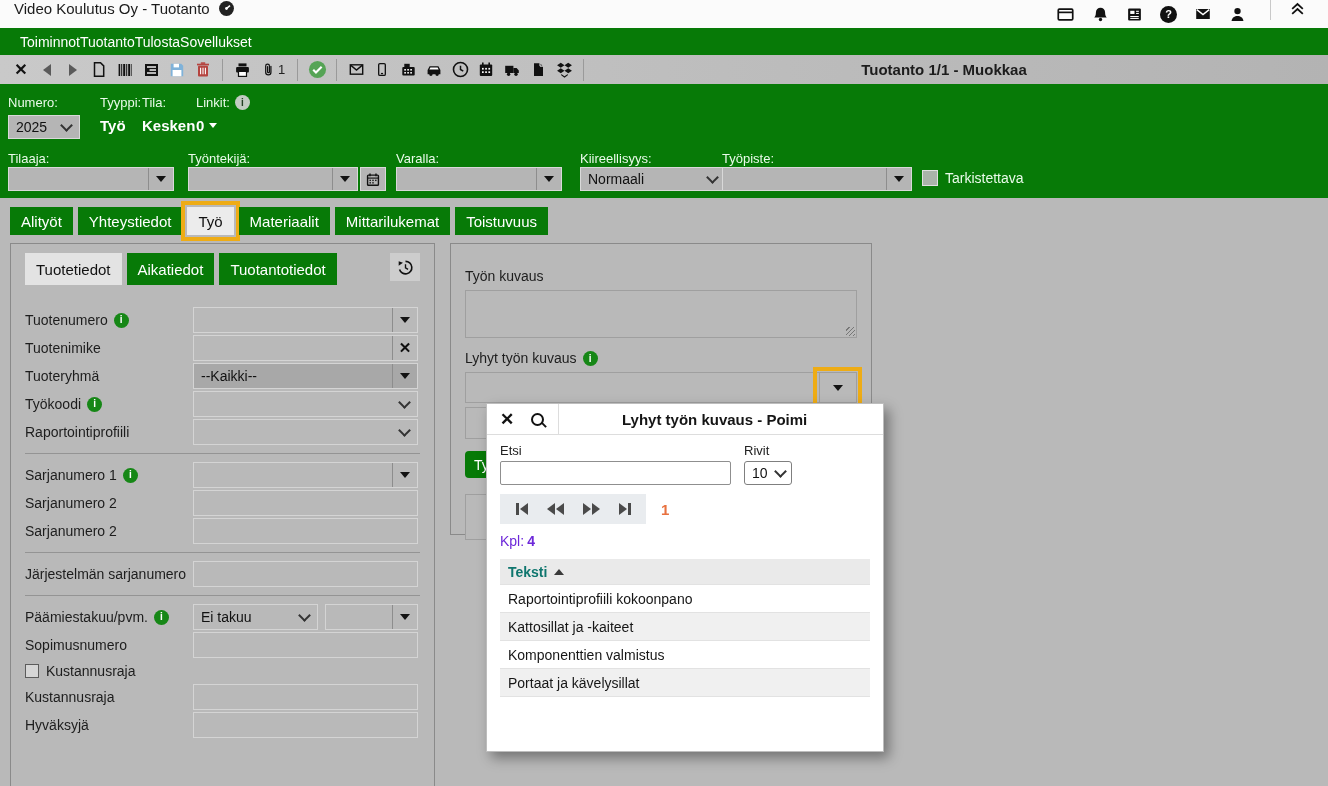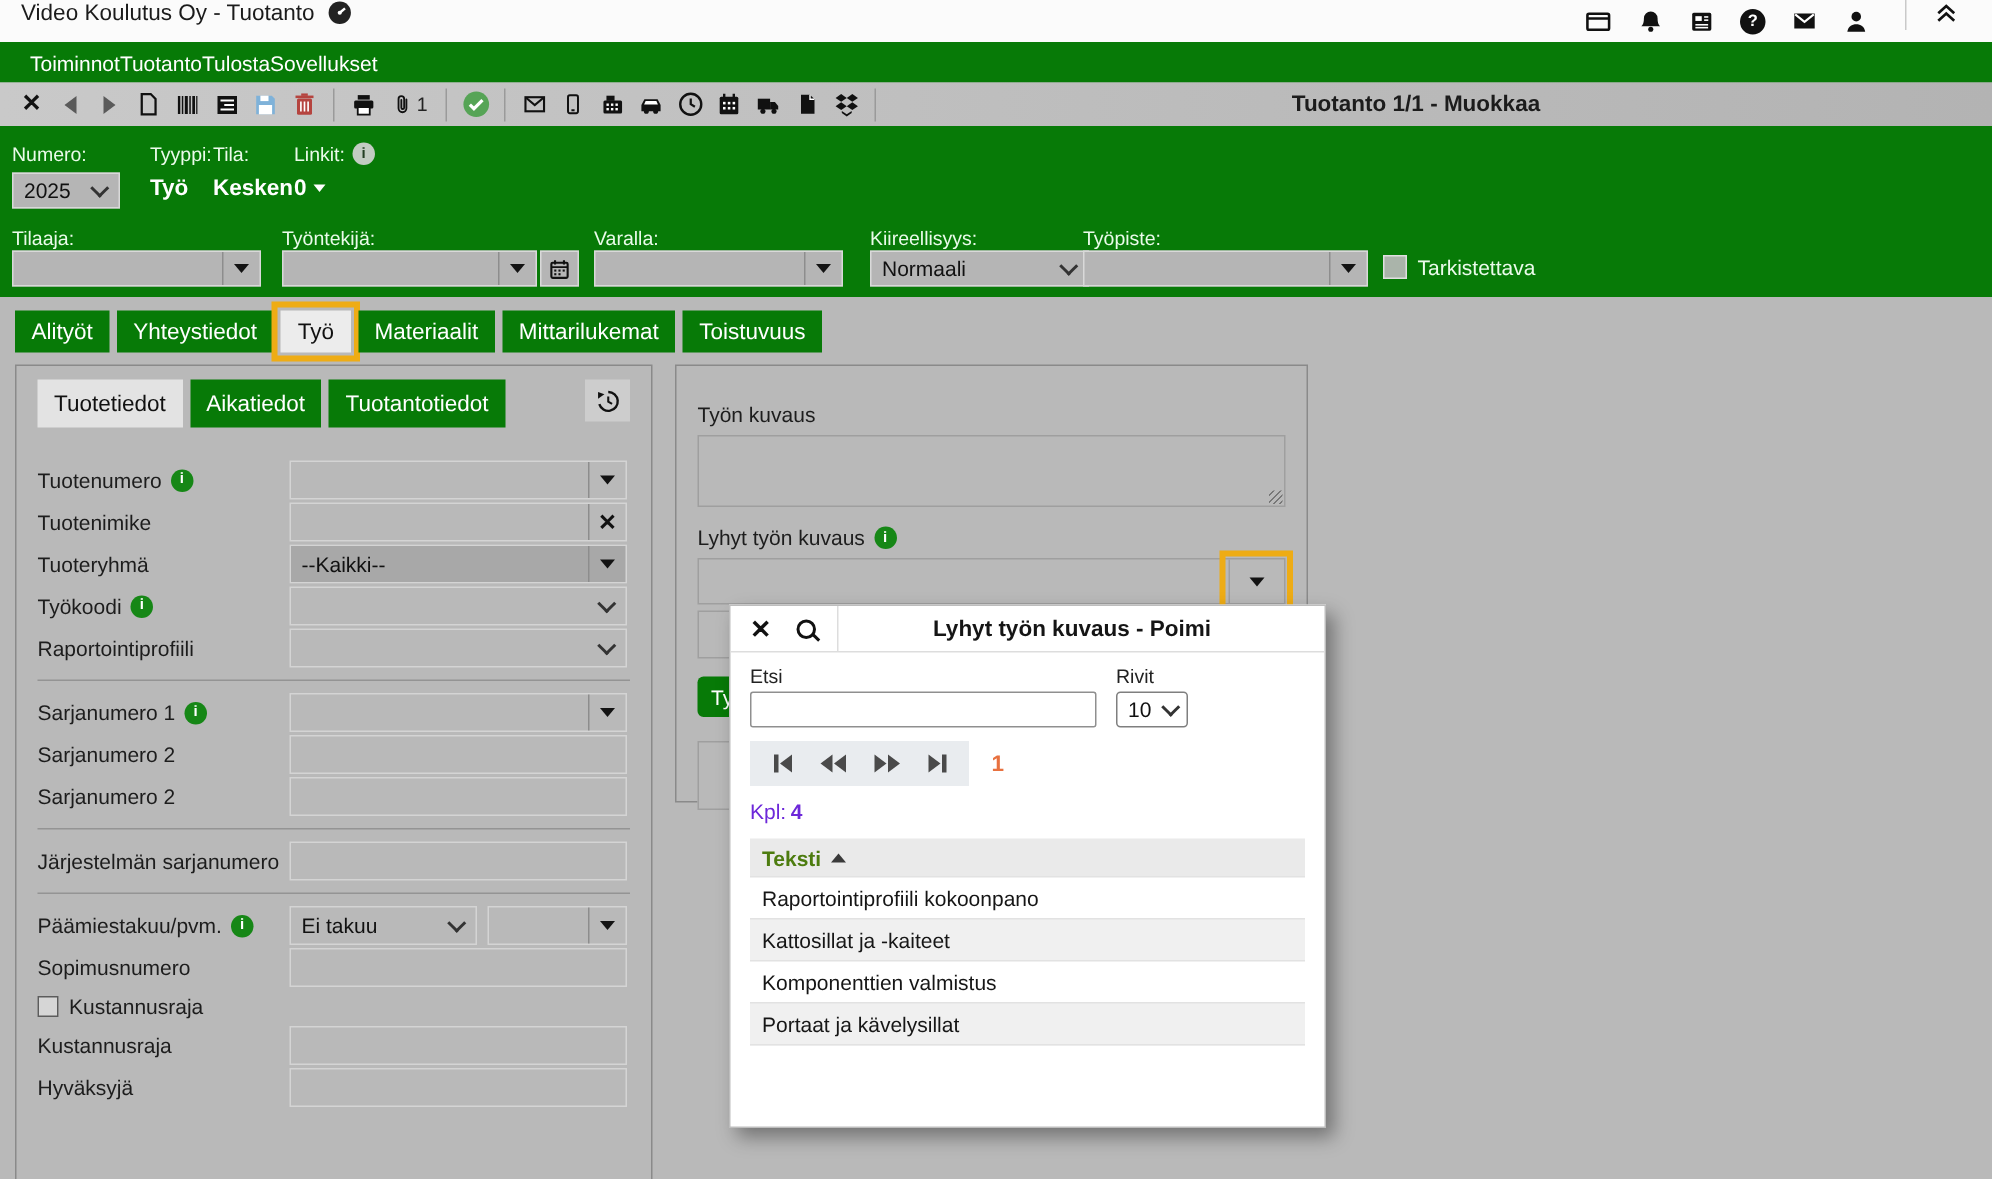--- a/index.html
+++ b/index.html
@@ -123,21 +123,21 @@
   .pgbox{width:134px;height:30px;background:#e9ecef;display:flex;align-items:center;justify-content:space-around;padding:0 6px;}
   .pgbtn{display:flex;align-items:center;gap:1px;cursor:pointer;}
   .pg-tri-l{width:0;height:0;border-top:6px solid transparent;border-bottom:6px solid transparent;border-right:8px solid #4a4a4a;}
   .pg-tri-r{width:0;height:0;border-top:6px solid transparent;border-bottom:6px solid transparent;border-left:8px solid #4a4a4a;}
   .pg-bar{width:3px;height:12px;background:#4a4a4a;}
   .pg-current{margin-left:15px;color:#e8713f;font-weight:bold;font-size:15px;}
   .kplrow{margin-top:9px;font-size:14px;color:#6d28d9;}
   .kplrow b{margin-left:3px;}
   .pp-table{margin-top:10px;}
   .pp-thead{height:25px;background:#eaeaea;display:flex;align-items:center;gap:7px;padding-left:8px;cursor:pointer;}
-  .pp-thead .col{color:#4d7c0f;font-weight:bold;font-size:14px;}
+  .pp-thead .col{color:#0f766e;font-weight:bold;font-size:14px;}
   .tri-up{width:0;height:0;border-left:5px solid transparent;border-right:5px solid transparent;border-bottom:6px solid #3a3a3a;}
   .pp-row{height:27px;display:flex;align-items:center;padding-left:8px;font-size:14px;color:#161616;
     border-top:1px solid #e2e2e2;cursor:pointer;}
   .pp-row.alt{background:#f0f0f0;}
   .pp-row:last-child{border-bottom:1px solid #e2e2e2;}
 </style>
 </head>
 <body>
 
 <div id="screen">

